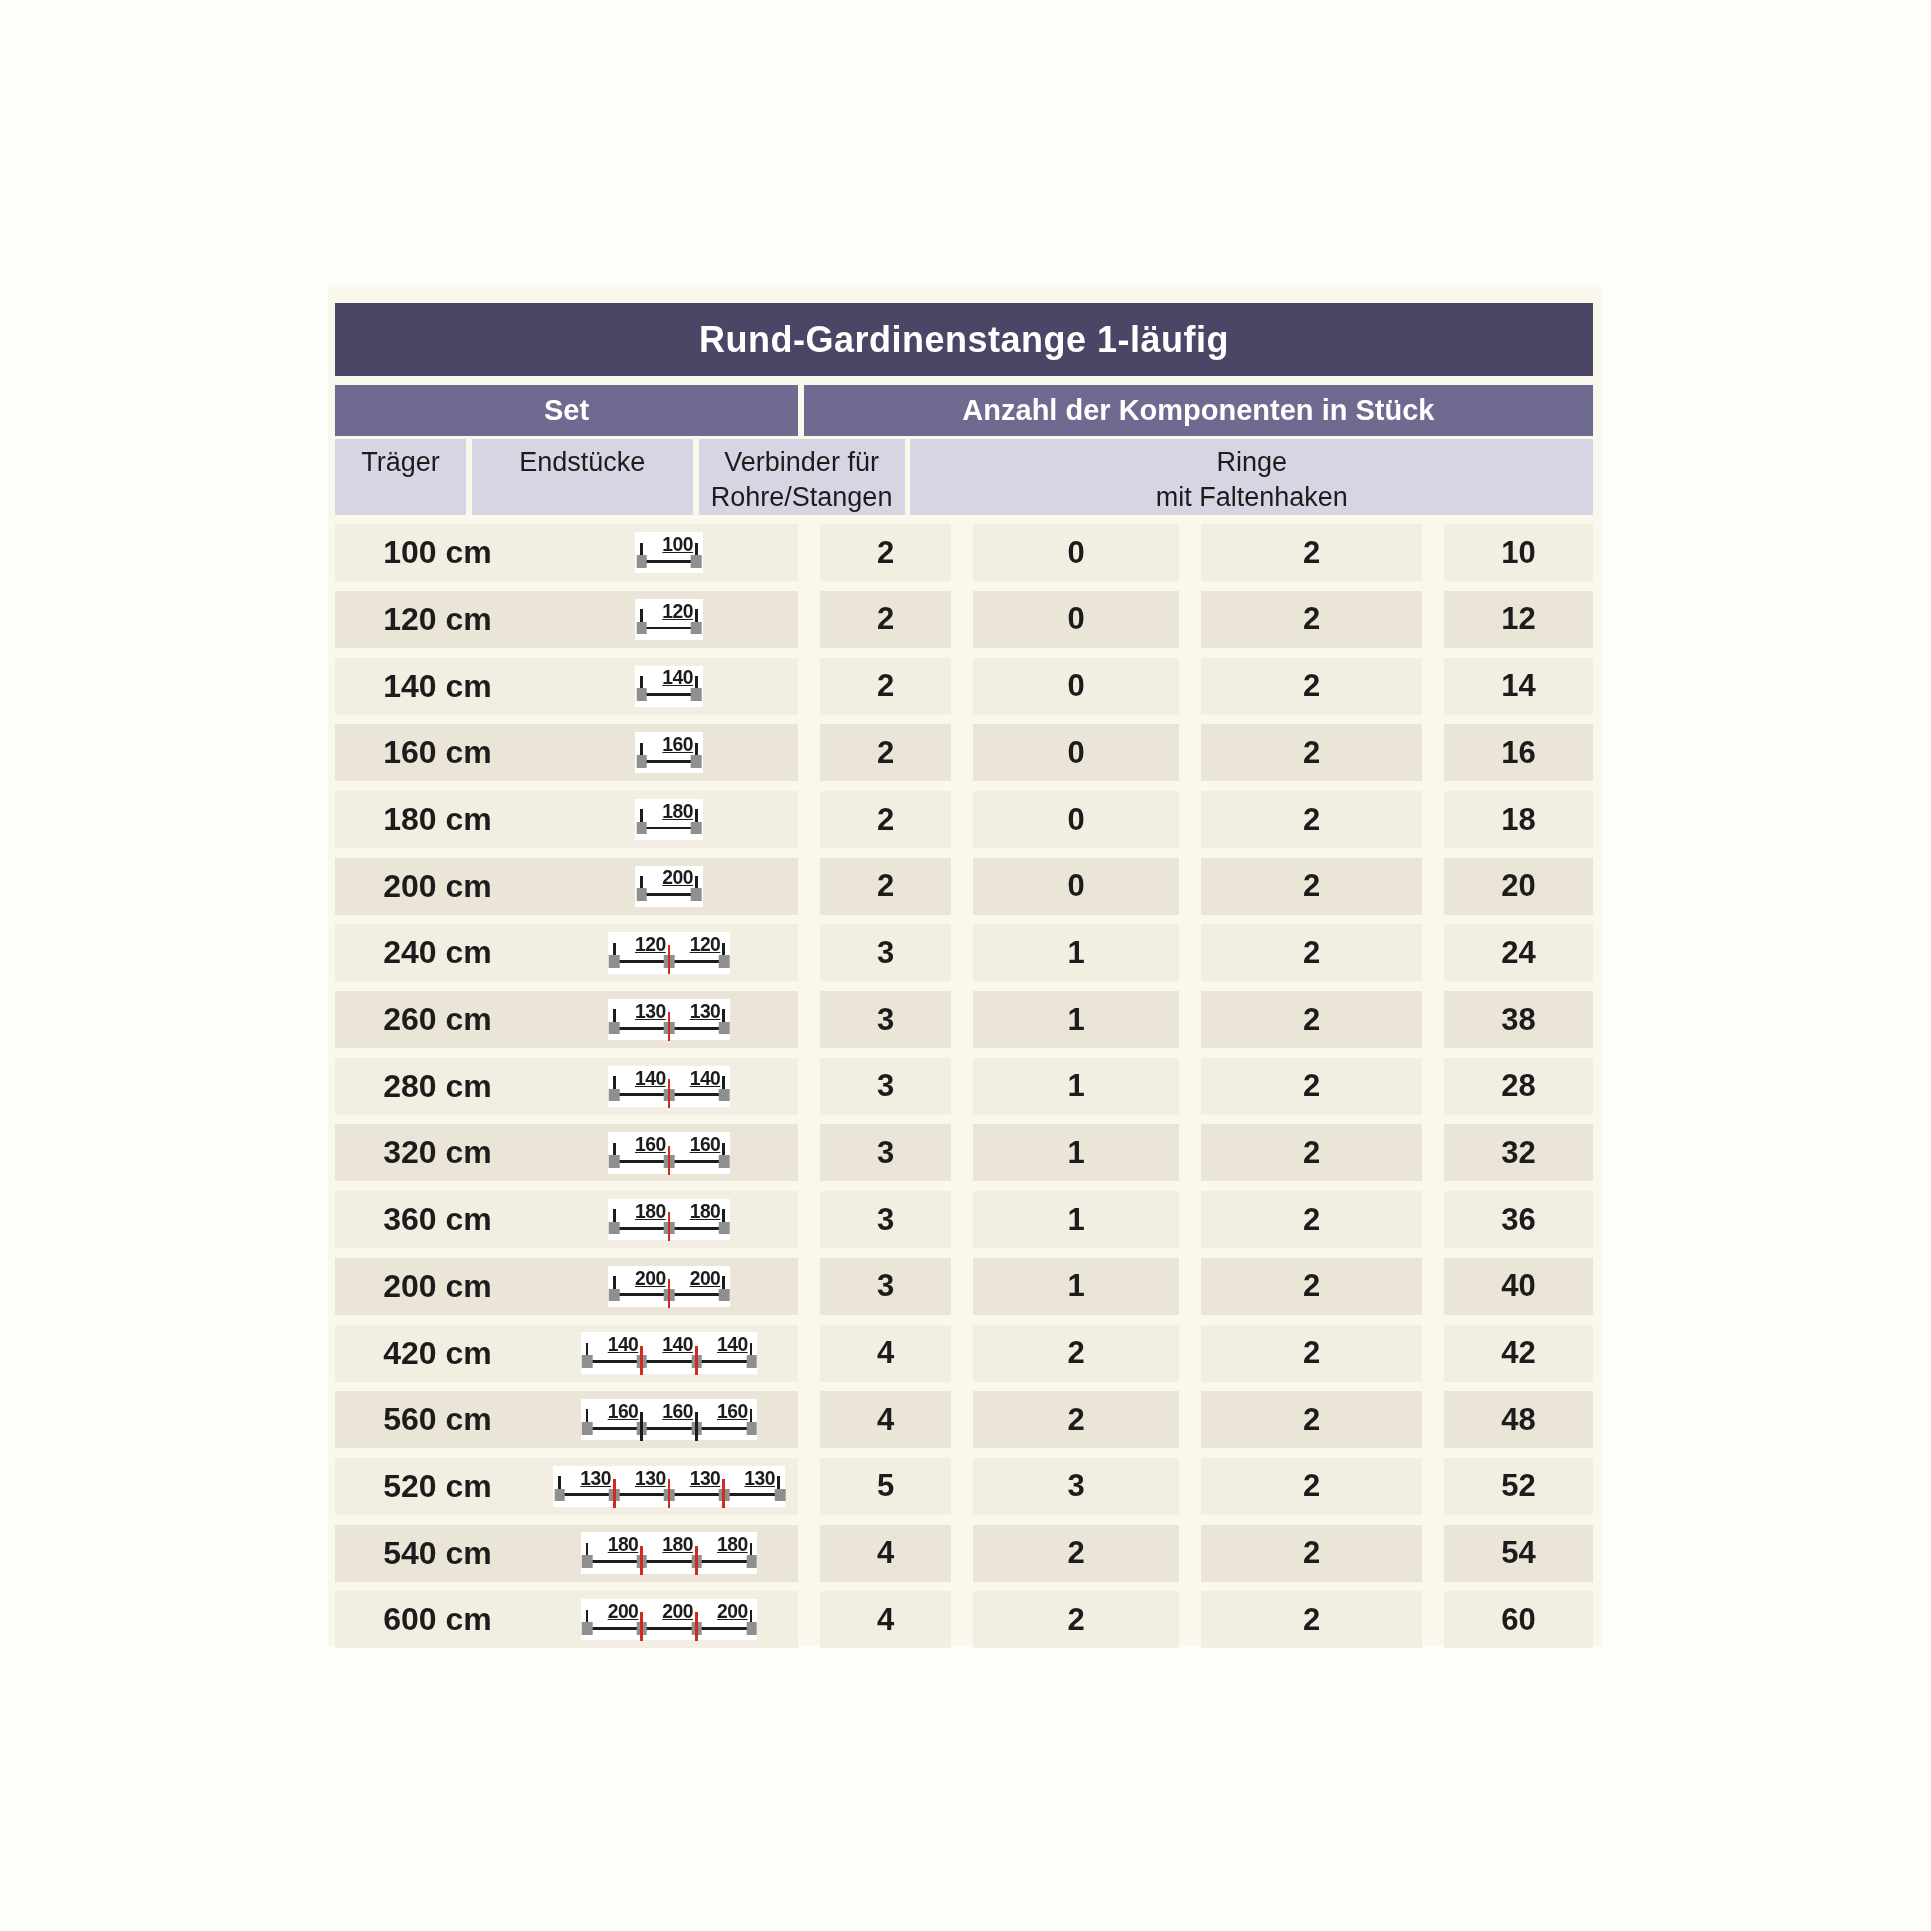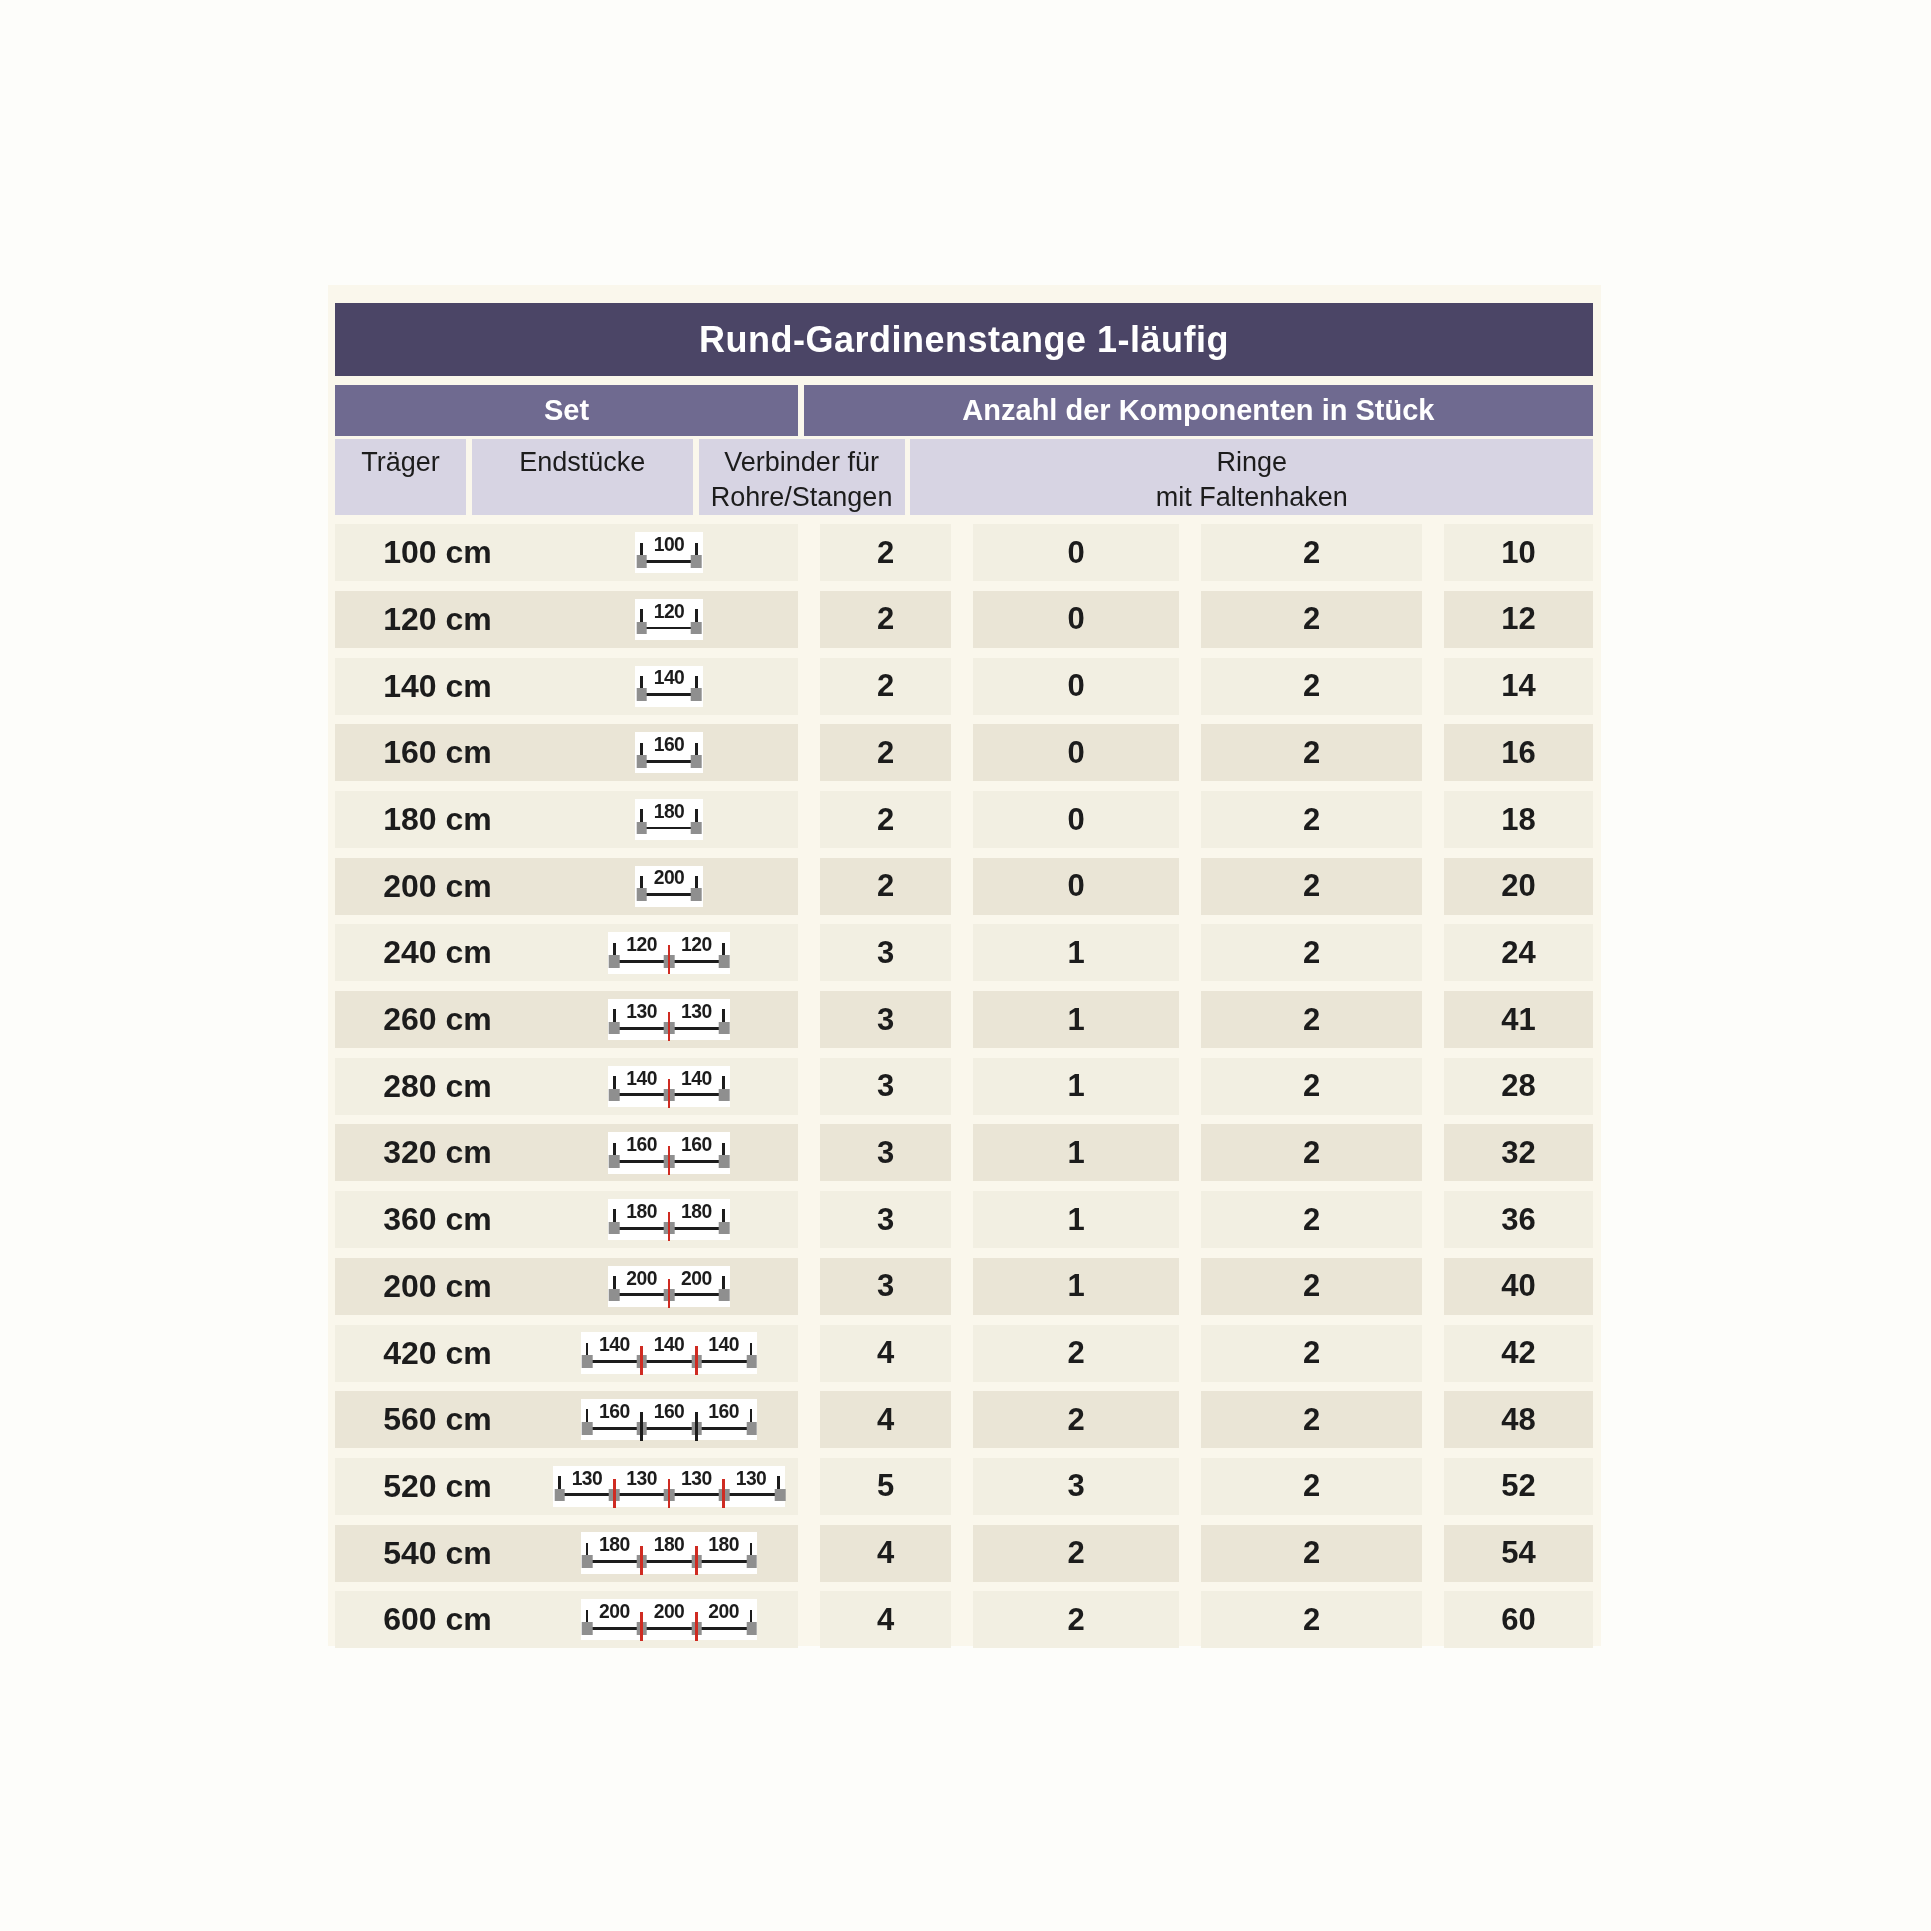--- a/index.html
+++ b/index.html
@@ -47,22 +47,22 @@
   .len{width:205px;text-align:center;font-size:32px;font-weight:700;}
   .diag-area{flex:1;display:flex;justify-content:center;align-items:center;}
   .num{display:flex;align-items:center;justify-content:center;font-size:31px;font-weight:700;}
   .c-traeger{width:131px;}
   .c-verb{width:206px;}
   .c-end{width:221px;}
   .c-ringe{flex:1;}
   .diagram{background:#ffffff;padding:1.9px 2.9px 5.8px 2.9px;}
   .dlabels{display:flex;align-items:flex-end;height:21px;}
   .seg-label{
-    width:48px;text-align:center;font-size:19.3px;font-weight:700;
-    line-height:21px;letter-spacing:-0.5px;white-space:nowrap;
+    width:48px;text-align:right;font-size:19.3px;font-weight:700;
+    line-height:21px;letter-spacing:-0.5px;white-space:nowrap;text-decoration:underline;
   }
   .dtick{flex:none;width:2.9px;margin:0 1.9px;background:#1c1c1c;}
   .dtick.end{height:13.5px;margin-bottom:-1px;}
   .dtick.joint{width:2.9px;height:29px;margin:0 1.9px -19.3px 1.9px;position:relative;z-index:2;}
   .dline{position:relative;height:12.6px;}
   .dline .bar{position:absolute;left:1px;right:1px;top:4.8px;height:2.9px;background:#1c1c1c;}
   .knob{position:absolute;top:0;width:10.6px;height:12.6px;background:#8f8f8f;transform:translateX(-50%);z-index:1;}
 </style>
 </head>
 <body>
@@ -274,21 +274,21 @@
                 <span class="knob" style="left: 3.4px;"></span>
                 <span class="knob" style="left: 58px;"></span>
                 <span class="knob" style="left: 113px;"></span>
               </div>
             </div>
           </div>
         </div>
         <div class="cell num c-traeger">3</div>
         <div class="cell num c-verb">1</div>
         <div class="cell num c-end">2</div>
-        <div class="cell num c-ringe">41</div>
+        <div class="cell num c-ringe">38</div>
       </div>
       <div class="row light">
         <div class="cell set-cell">
           <div class="len">280 cm</div>
           <div class="diag-area">
             <div class="diagram">
               <div class="dlabels">
                 <span class="dtick end"></span>
                 <span class="seg-label">140</span>
                 <span class="dtick joint" style="background: rgb(207, 43, 34);"></span>

